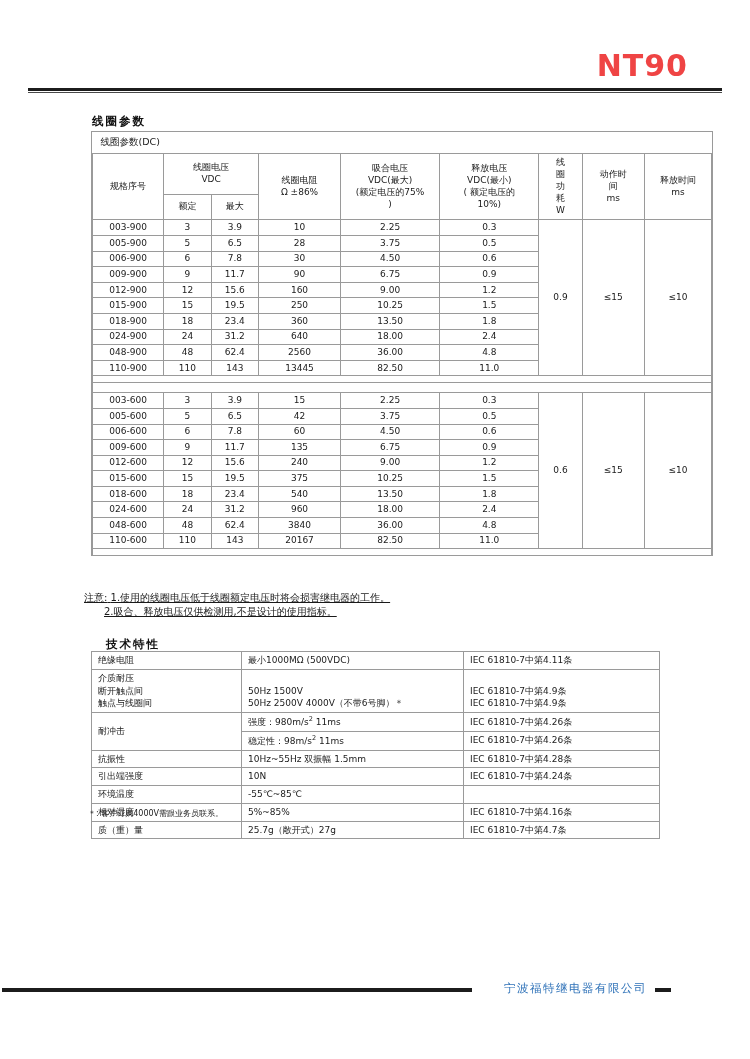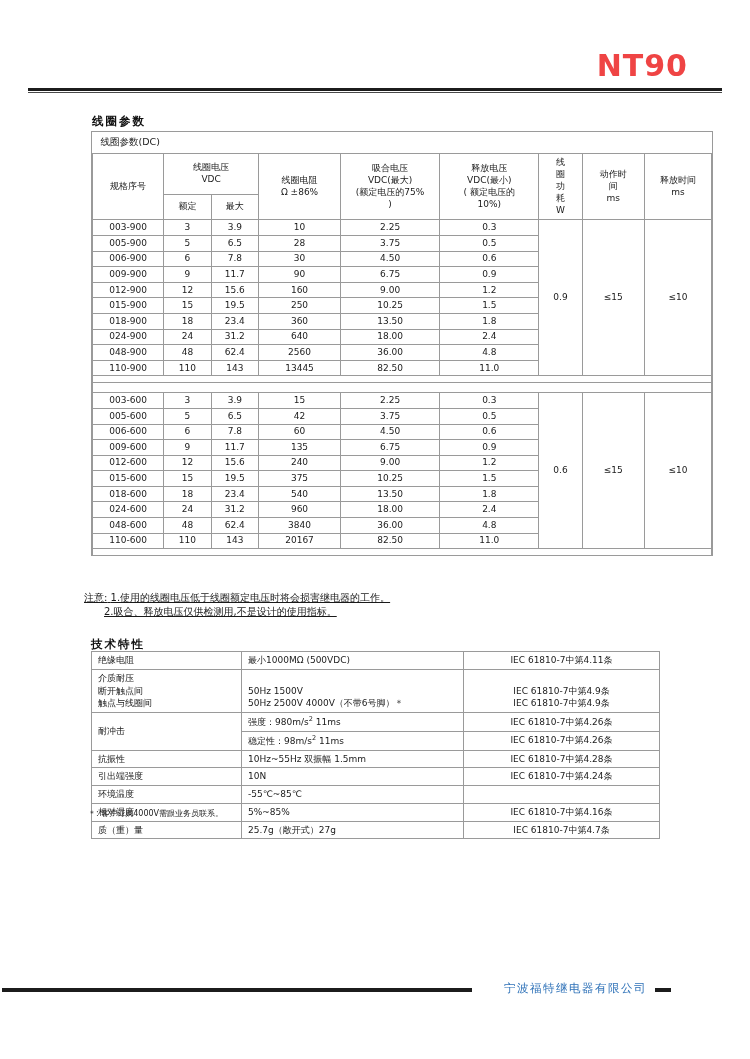--- a/index.html
+++ b/index.html
@@ -46,21 +46,21 @@
 
   
   .section-heading {
     position: absolute;
     font-size: 11.5px;
     font-weight: bold;
     letter-spacing: 2px;
     color: #111;
   }
   #coil-heading { left: 92px; top: 114px; }
-  #tech-heading { left: 91px; top: 637px; }
+  #tech-heading { left: 106px; top: 637px; }
 
   
   .coil-table-wrap {
     position: absolute;
     left: 91px;
     top: 131px;
     width: 622px;
     border: 1px solid #9a9a9a;
     box-sizing: border-box;
   }
@@ -142,21 +142,21 @@
   }
   table.tech td {
     border: 1px solid #9a9a9a;
     padding: 2px 6px;
     vertical-align: middle;
     line-height: 1.42;
     color: #1a1a1a;
   }
   table.tech td.label { text-align: left; }
   table.tech td.value { text-align: left; }
-  table.tech td.std   { text-align: center; }
+  table.tech td.std   { text-align: left; }
   .multi { white-space: pre-line; }
   sup.u { font-size: 6.5px; vertical-align: super; }
 
   
   .star-note {
     position: absolute;
     left: 88px;
     top: 808px;
     font-size: 8px;
     color: #1a1a1a;

